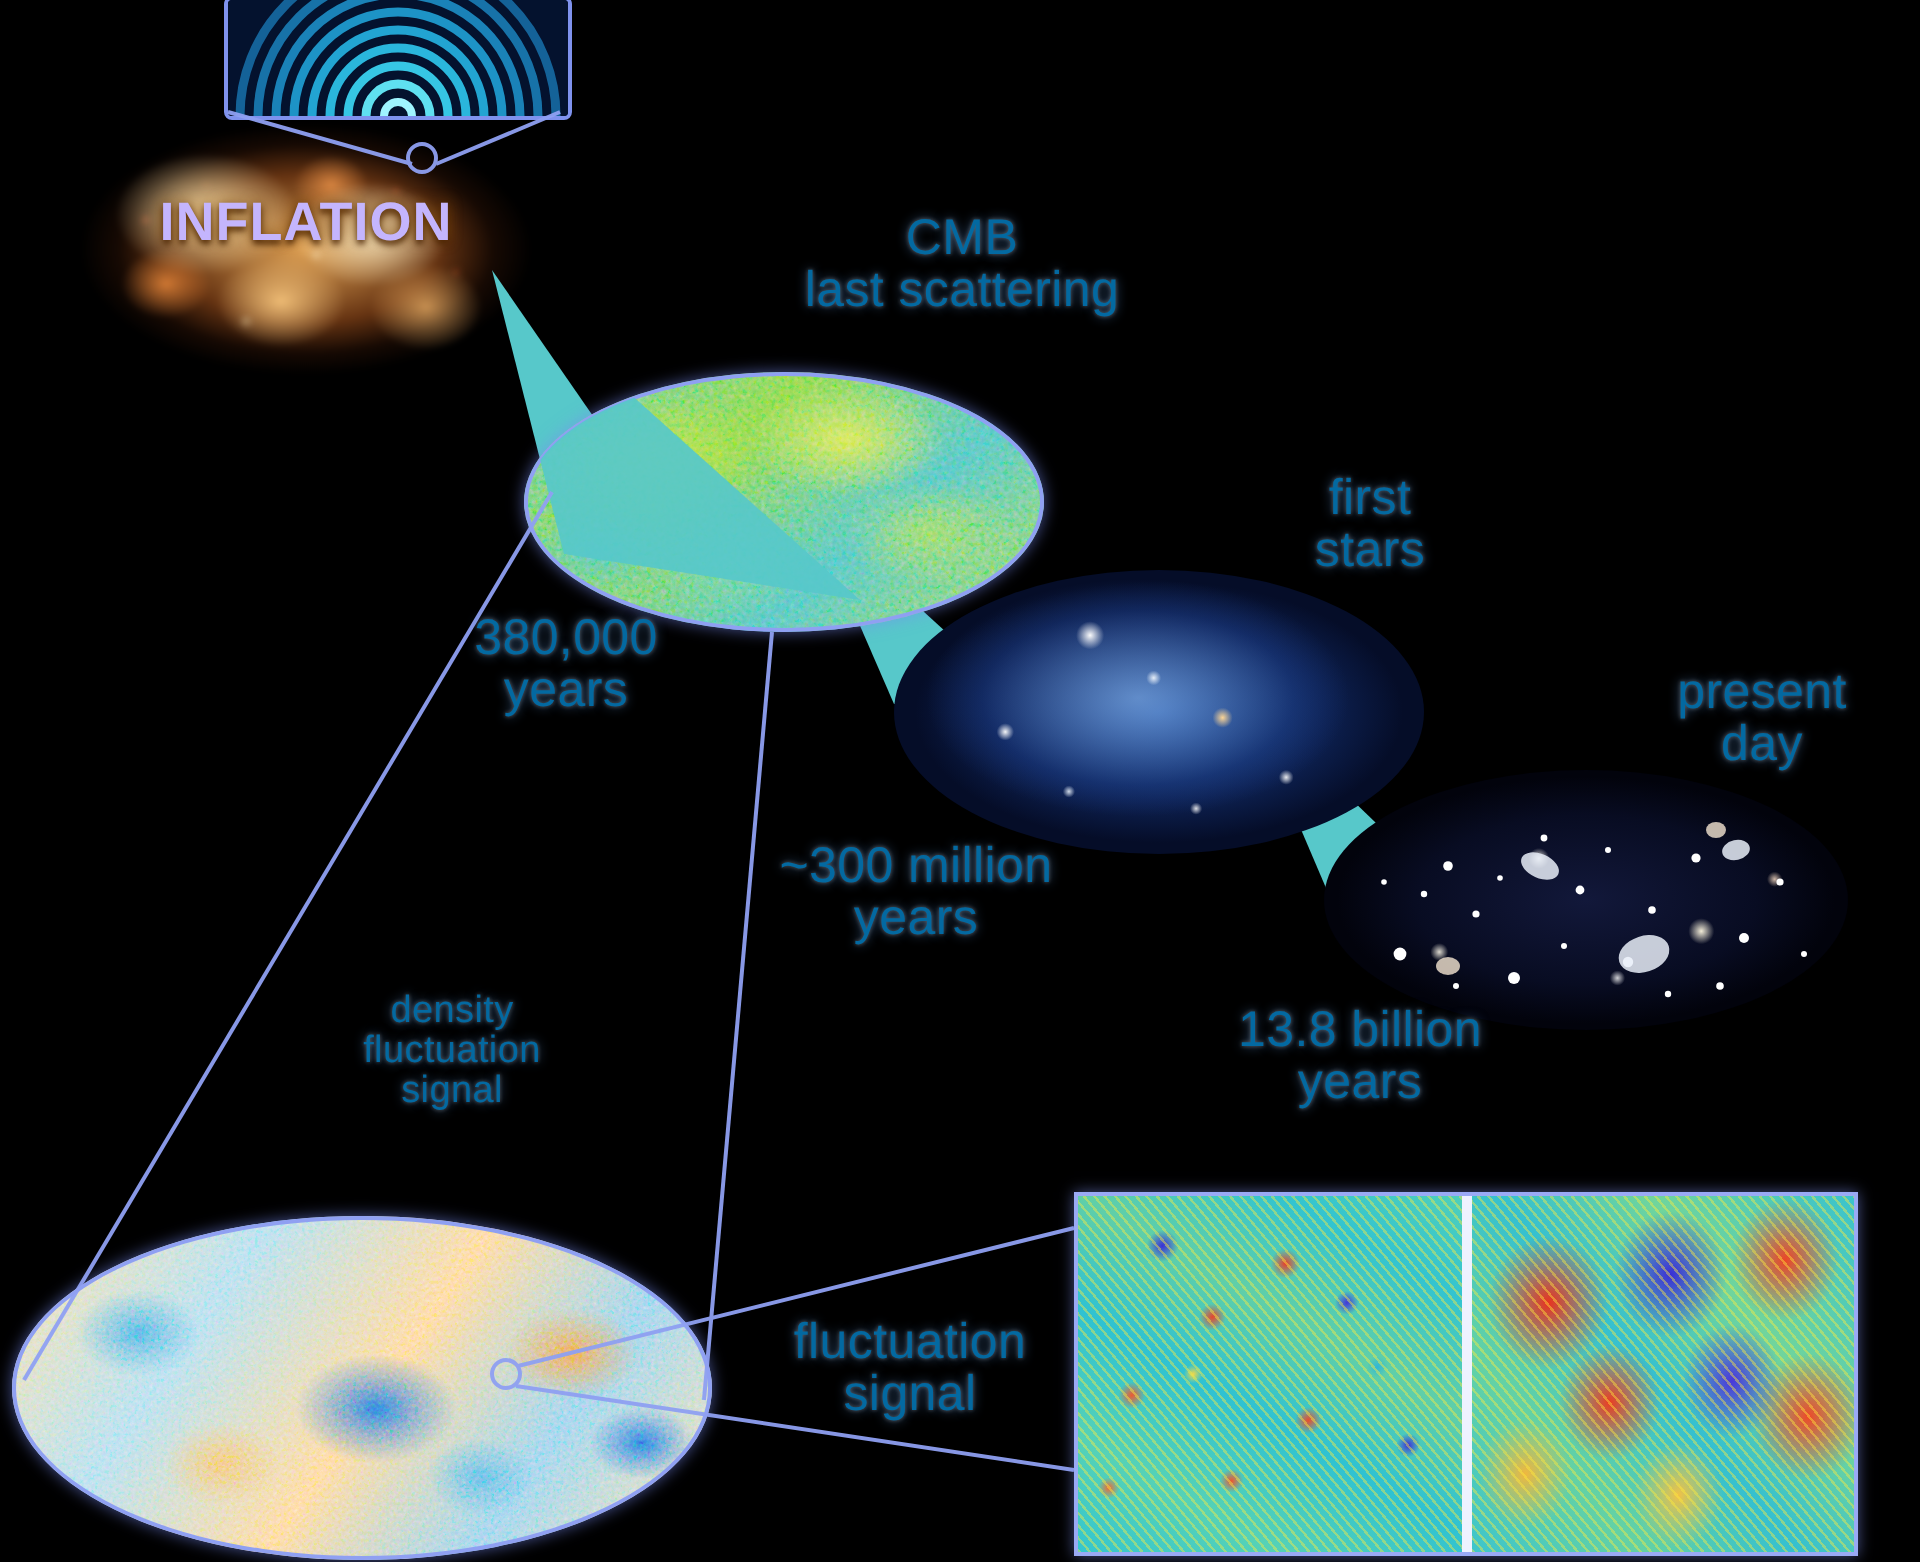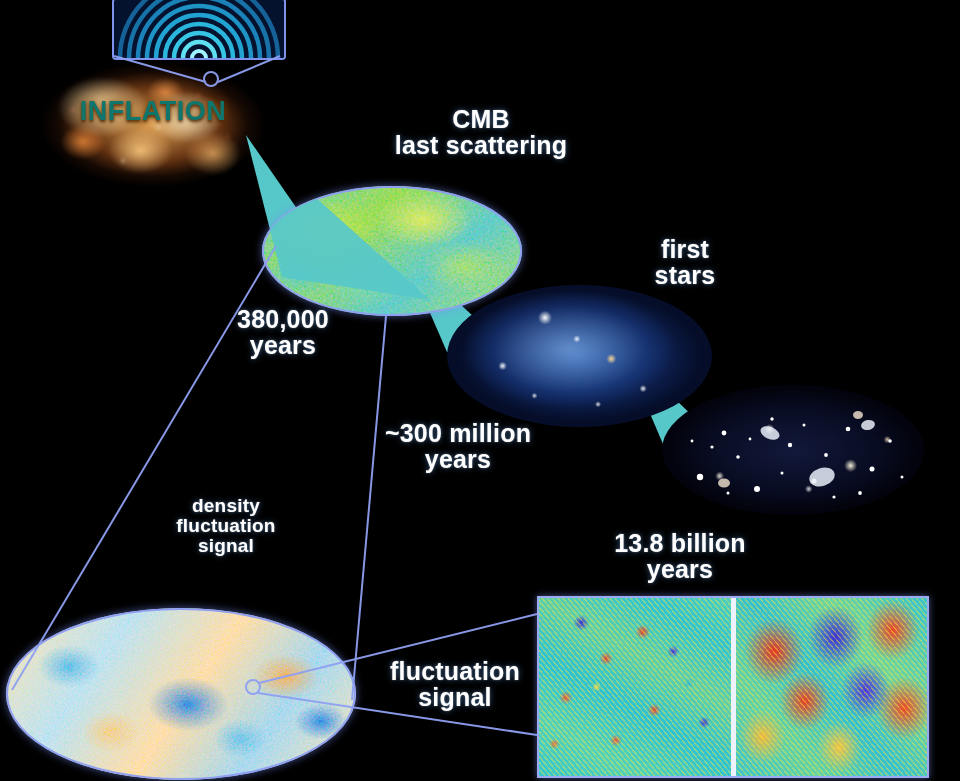--- a/index.html
+++ b/index.html
@@ -1,21 +1,21 @@
 <!DOCTYPE html>
 <html><head>
 <meta charset="utf-8">
 <style>
   html,body{margin:0;padding:0;background:#000;}
   body{width:960px;height:781px;overflow:hidden;
        font-family:"Liberation Sans", sans-serif;}
   #stage{position:relative;width:960px;height:781px;background:#000;overflow:hidden;}
 
-  .lbl{position:absolute;font-weight:bold;line-height:1.05;text-align:center;
-       color:#ffffff;letter-spacing:.2px;white-space:pre-line;
+  .lbl{position:absolute;font-weight:normal;line-height:1.05;text-align:center;
+       color:#0369a1;letter-spacing:.2px;white-space:pre-line;
        text-shadow:0 0 6px rgba(90,150,220,.55), 0 0 2px rgba(255,255,255,.35);}
 
   
   #inflation-cloud{position:absolute;left:28px;top:52px;width:250px;height:145px;
       border-radius:50%;
       background:
         radial-gradient(ellipse 26% 30% at 30% 38%, rgba(255,228,170,.95), rgba(255,170,70,0) 70%),
         radial-gradient(ellipse 22% 26% at 63% 45%, rgba(255,240,200,.9), rgba(255,180,90,0) 70%),
         radial-gradient(ellipse 18% 22% at 45% 68%, rgba(255,205,130,.85), rgba(240,150,60,0) 72%),
         radial-gradient(ellipse 15% 20% at 74% 70%, rgba(255,190,110,.7), rgba(220,120,40,0) 75%),
@@ -27,21 +27,21 @@
       border-radius:50%;opacity:.55;mix-blend-mode:screen;
       background:
         radial-gradient(circle 5px at 18% 40%, rgba(210,60,30,.9), transparent 60%),
         radial-gradient(circle 4px at 68% 30%, rgba(200,50,25,.85), transparent 60%),
         radial-gradient(circle 6px at 38% 75%, rgba(255,230,180,.8), transparent 60%),
         radial-gradient(circle 4px at 80% 58%, rgba(215,70,35,.8), transparent 60%),
         radial-gradient(circle 5px at 52% 52%, rgba(255,245,210,.75), transparent 62%),
         radial-gradient(circle 3px at 30% 28%, rgba(190,45,20,.8), transparent 62%);
       filter:blur(1.6px);}
   #inflation-label{position:absolute;left:36px;top:96px;width:234px;text-align:center;
-      font-size:27px;font-weight:bold;letter-spacing:.5px;color:#0f766e;
+      font-size:27px;font-weight:bold;letter-spacing:.5px;color:#c4b5fd;
       text-shadow:0 0 7px rgba(120,70,10,.95), 0 2px 3px rgba(60,25,0,.9);}
 
   
   #gw-inset{position:absolute;left:112px;top:-2px;width:170px;height:58px;
       border:2px solid #7f92ee;border-radius:4px;overflow:hidden;background:#021028;}
   #gw-waves{position:absolute;left:0;top:0;width:100%;height:100%;}
 
   
   .ell{position:absolute;border-radius:50%;overflow:hidden;}
   .ell-ring{position:absolute;border-radius:50%;
@@ -300,22 +300,24 @@
 
   <div class="lbl" style="left:198px;top:306px;width:170px;font-size:25px;">380,000
 years</div>
 
   <div class="lbl" style="left:612px;top:222px;width:146px;font-size:25px;margin-top:14px;">first
 stars</div>
 
   <div class="lbl" style="left:358px;top:420px;width:200px;font-size:25px;">~300 million
 years</div>
 
-
-  <div class="lbl" style="left:572px;top:530px;width:216px;font-size:25px;">13.8 billion
+  <div class="lbl" style="left:806px;top:333px;width:150px;font-size:25px;">present
+day</div>
+
+  <div class="lbl" style="left:572px;top:502px;width:216px;font-size:25px;">13.8 billion
 years</div>
 
   <div class="lbl" style="left:128px;top:496px;width:196px;font-size:19px;">density
 fluctuation
 signal</div>
 
   <div class="lbl" style="left:370px;top:658px;width:170px;font-size:25px;">fluctuation
 signal</div>
 
 </div>

